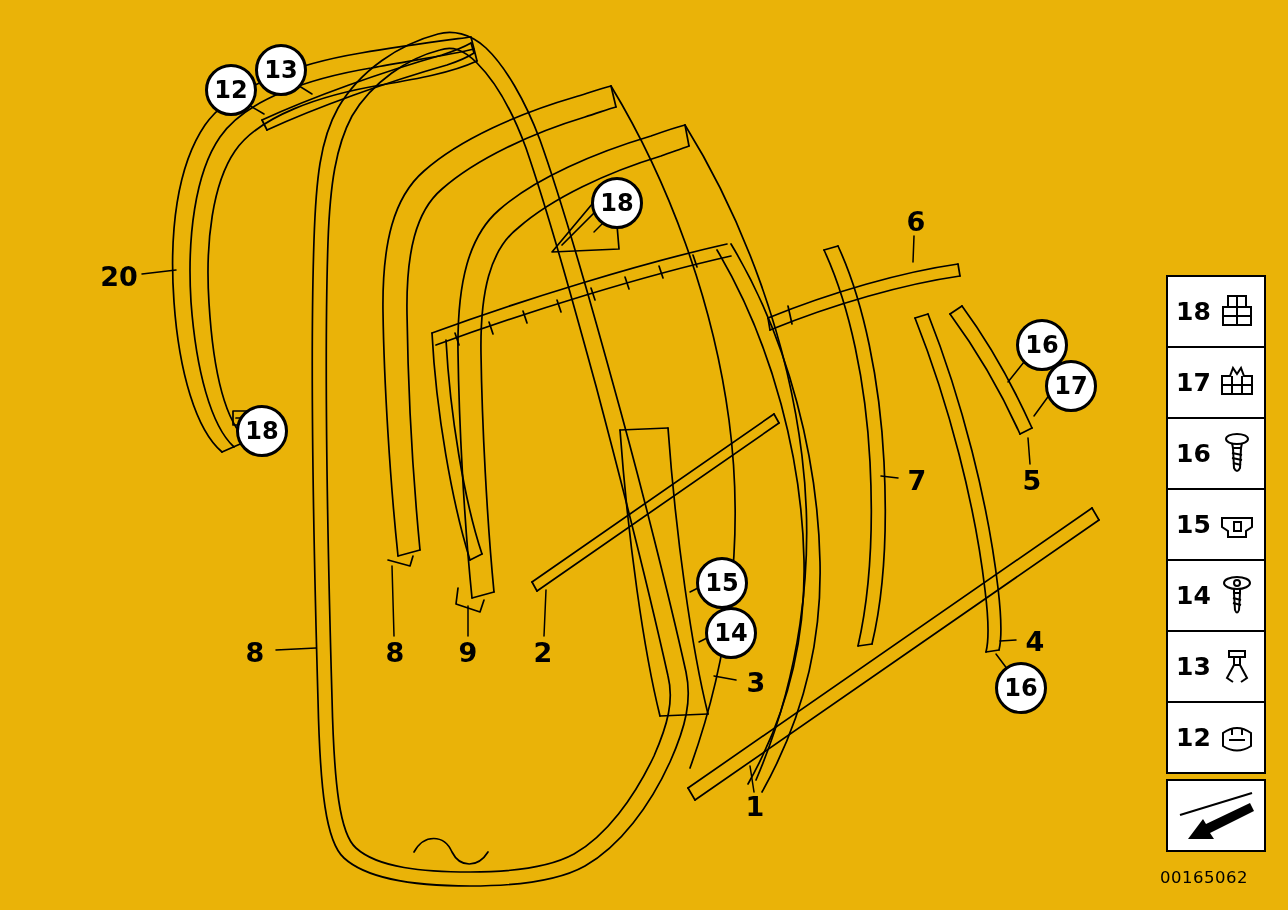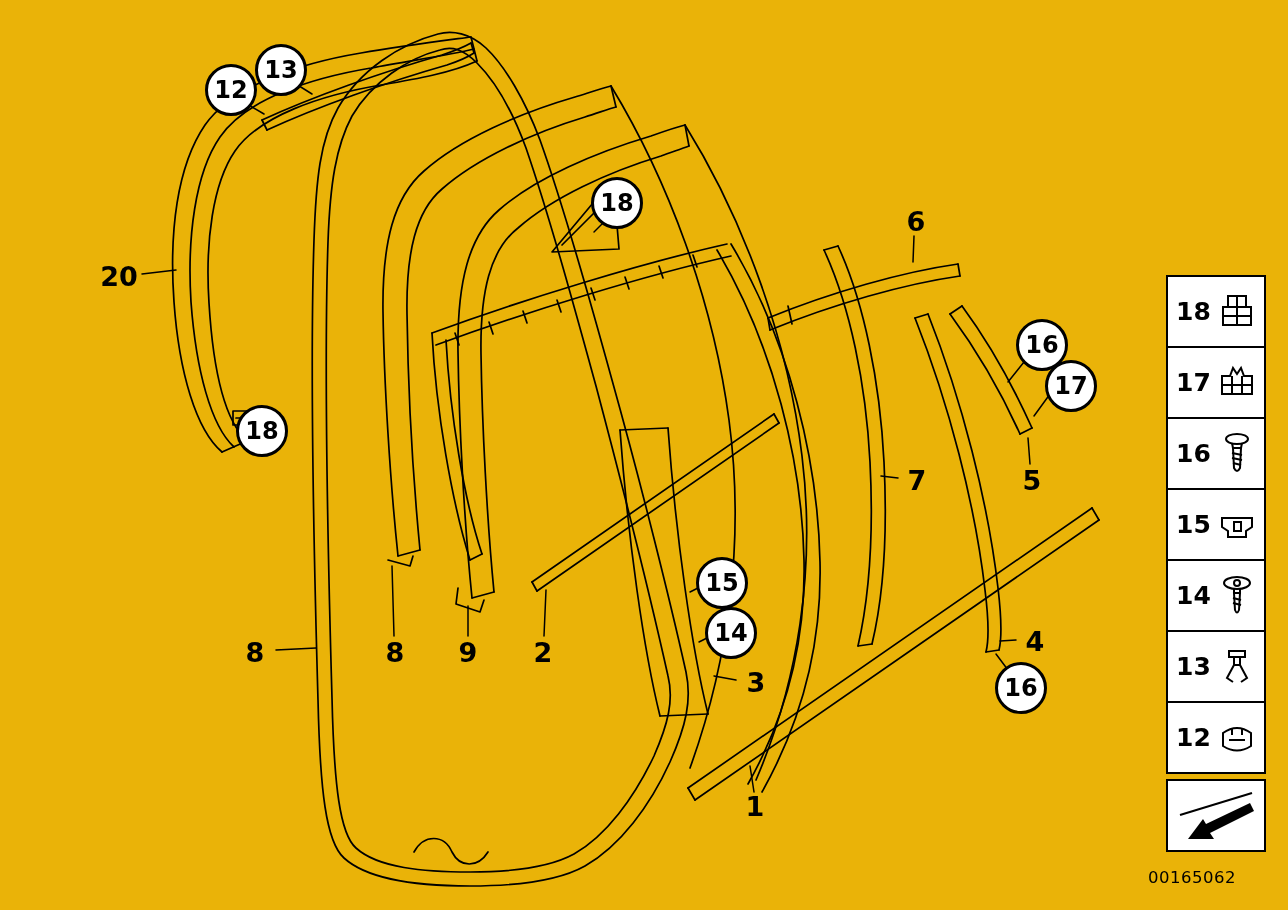--- a/index.html
+++ b/index.html
@@ -21,21 +21,21 @@
   .legend{position:absolute;left:1166px;top:275px;width:100px;}
   .legend-box{
     box-sizing:border-box;width:100px;height:73px;border:2px solid #000;
     margin-top:-2px;background:#fff;display:flex;align-items:center;
   }
   .legend-box:first-child{margin-top:0;}
   .legend-box.arrow{margin-top:5px;justify-content:center;}
   .legend-num{font-size:25px;font-weight:bold;padding-left:8px;width:34px;flex:0 0 auto;}
   .legend-icon{flex:1;display:flex;align-items:center;justify-content:center;}
   .doc-number{
-    position:absolute;left:1148px;top:868px;width:100px;text-align:left;
+    position:absolute;left:1148px;top:868px;width:100px;text-align:right;
     font-size:16.5px;letter-spacing:0.5px;
   }
 </style>
 </head>
 <body>
 
 <div class="stage">
 
   <svg class="art" width="1288" height="910" viewBox="0 0 1288 910" fill="none" stroke="#000" stroke-width="1.7" stroke-linecap="round" stroke-linejoin="round">
 

